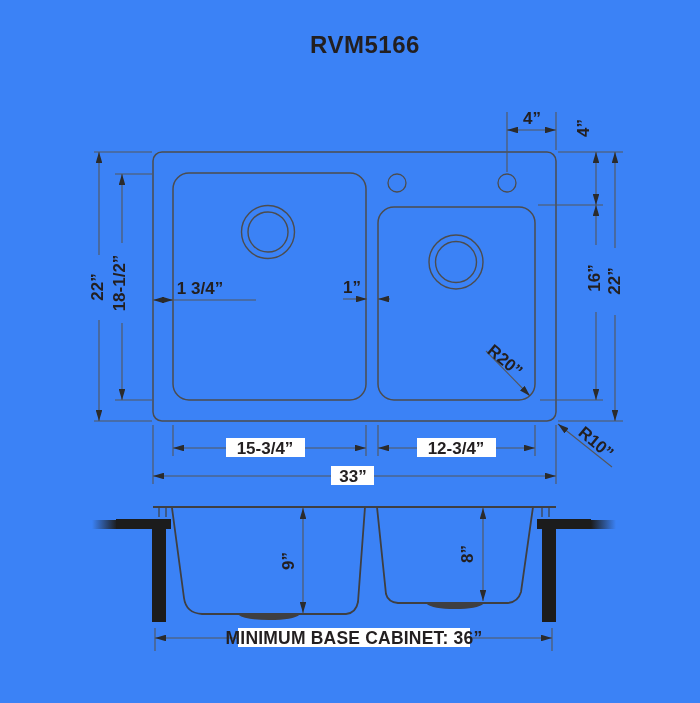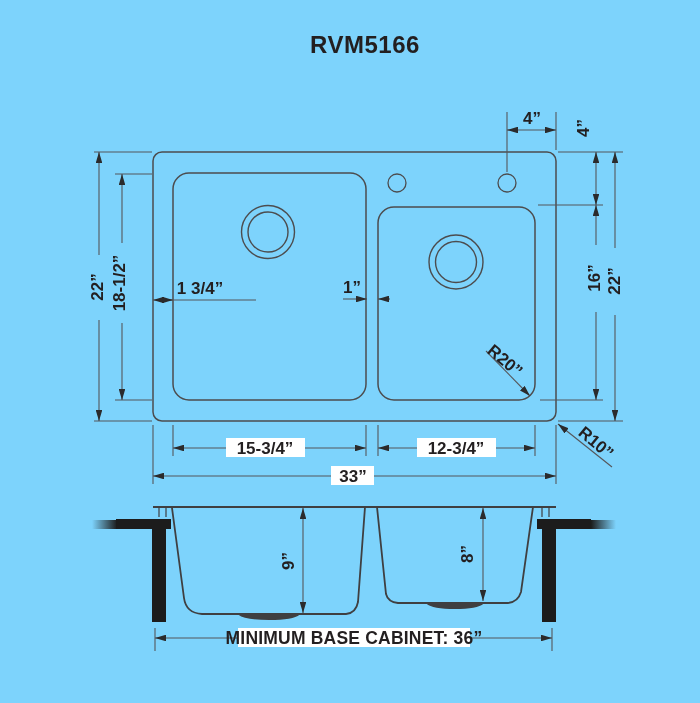--- a/index.html
+++ b/index.html
@@ -1,16 +1,16 @@
 <!DOCTYPE html>
 <html><head>
 <meta charset="utf-8">
 <style>
   html,body{margin:0;padding:0;background:#ffffff;}
-  .sheet{position:relative;width:700px;height:703px;background:#7dd3fc;overflow:hidden;
+  .sheet{position:relative;width:700px;height:703px;background:#3b82f6;overflow:hidden;
          font-family:"Liberation Sans",sans-serif;}
   svg{position:absolute;left:0;top:0;}
   text{font-family:"Liberation Sans",sans-serif;font-weight:bold;fill:#231f20;}
   .dim{font-size:17px;}
   .title{font-size:24px;letter-spacing:0.5px;}
   .cab{font-size:17.5px;letter-spacing:0.2px;}
 </style>
 </head>
 <body>
 

